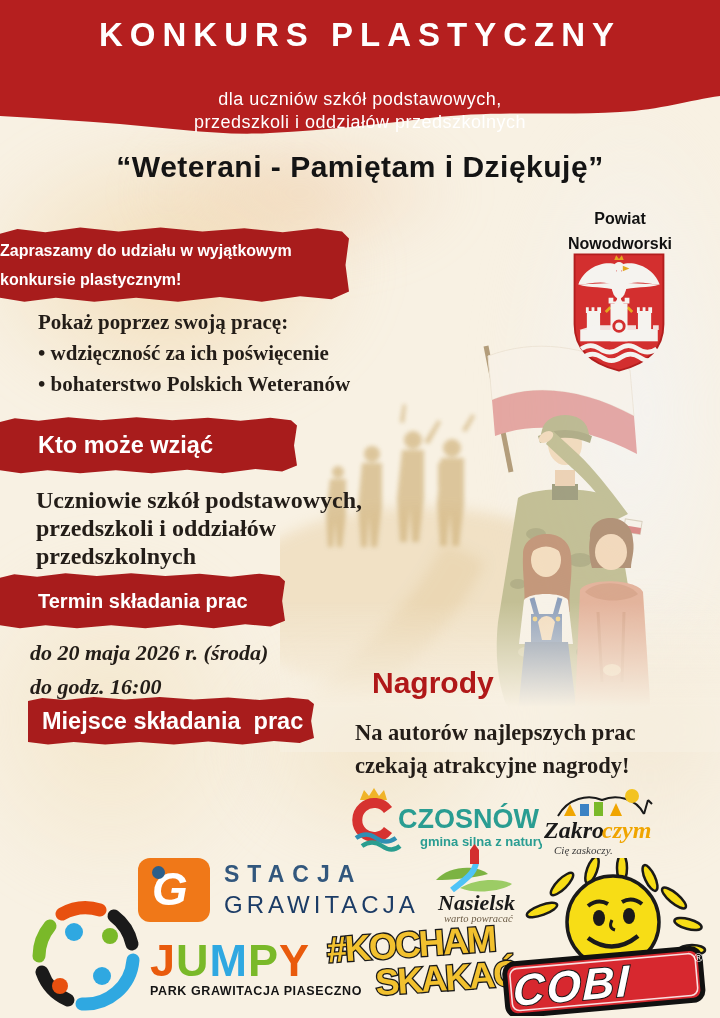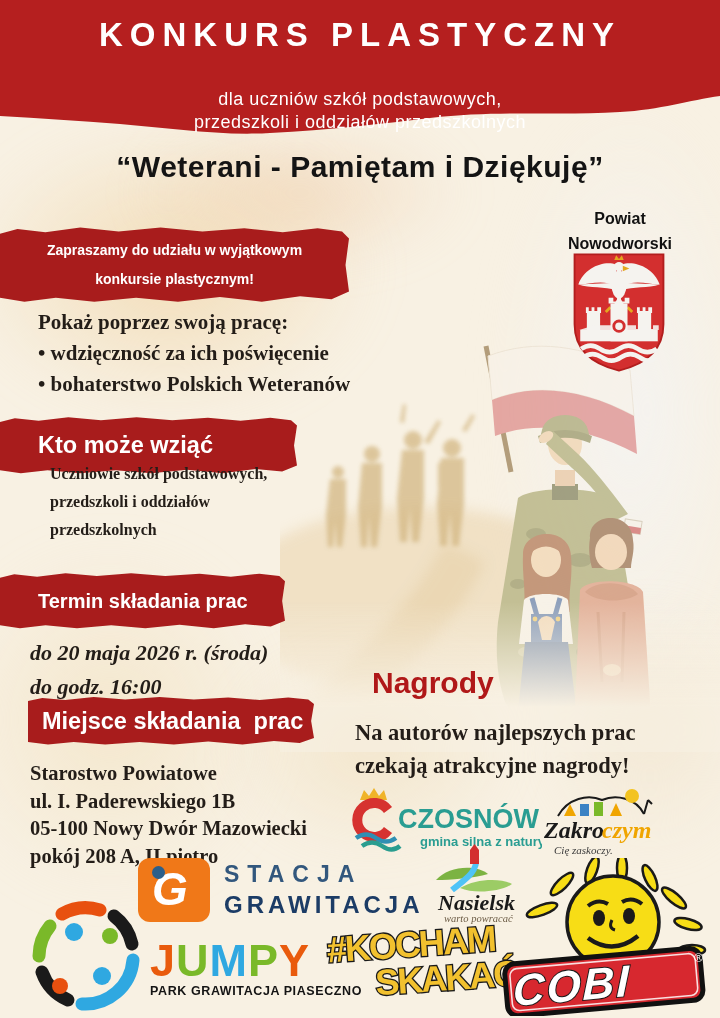--- a/index.html
+++ b/index.html
@@ -29,32 +29,32 @@
 
   
   .main-title{
     position:absolute; left:0; top:150px; width:720px; text-align:center; z-index:3;
     color:#141414; font-size:30px; font-weight:800; letter-spacing:.5px;
   }
 
   
   .banner{position:absolute; background:#a81c1c; z-index:3; color:#fff; font-weight:700;
     clip-path:polygon(0% 10%,5% 4%,13% 8%,23% 2%,34% 7%,46% 2%,58% 7%,70% 3%,81% 8%,91% 3%,98% 7%,100% 16%,99% 50%,100% 84%,95% 94%,86% 90%,75% 97%,63% 91%,51% 97%,39% 92%,27% 97%,16% 92%,7% 97%,0% 92%);}
-  .banner.invite{left:0; top:226px; width:349px; height:78px; text-align:center;
-    font-size:14px; line-height:29px; padding-top:10px; box-sizing:border-box;}
+  .banner.invite{left:0; top:226px; width:349px; height:78px; text-align:left;
+    font-size:16px; line-height:29px; padding-top:10px; box-sizing:border-box;}
   .banner.who{left:0; top:416px; width:297px; height:59px; font-size:23.5px; line-height:59px; padding-left:38px; box-sizing:border-box;}
   .banner.deadline{left:0; top:572px; width:285px; height:58px; font-size:20px; line-height:58px; padding-left:38px; box-sizing:border-box;}
   .banner.place{left:28px; top:696px; width:286px; height:50px; font-size:23.5px; line-height:50px; padding-left:14px; box-sizing:border-box; white-space:pre;}
 
   
   .serif{font-family:"Liberation Serif", serif; font-weight:700; color:#231d18; position:absolute; z-index:3;}
   .show-heading{left:38px; top:310px; font-size:21px;}
   .bullet-list{left:38px; top:338px; font-size:21px; line-height:31px; list-style:none; margin:0; padding:0;}
   .bullet-list li::before{content:"•  "; }
-  .who-text{left:36px; top:460px; font-size:16px; line-height:28px;margin-left:14px;}
+  .who-text{left:36px; top:486px; font-size:24px; line-height:28px;}
   .deadline-text{left:30px; top:636px; font-size:22px; line-height:34px;font-style:italic;}
   .address-text{left:30px; top:760px; font-size:20.5px; line-height:27.5px;}
   .prize-heading{position:absolute; left:372px; top:666px; z-index:3; color:#b01818; font-size:30px; font-weight:800;}
   .prize-text{left:355px; top:716px; font-size:22.5px; line-height:33px;}
 
   
   .crest-label{position:absolute; left:555px; top:206px; width:130px; z-index:3; text-align:center;
     color:#111; font-size:16px; font-weight:700; line-height:25px;}
   .crest-svg{position:absolute; left:567px; top:250px; z-index:3;}
 
@@ -64,21 +64,21 @@
   
   .logo{position:absolute; z-index:3;}
   .czosnow{left:350px; top:786px;}
   .zakroczym{left:540px; top:786px;}
   .nasielsk{left:418px; top:844px;}
   .stacja{left:138px; top:858px; display:flex; align-items:center; gap:14px;}
   .stacja-box{width:72px; height:64px; background:#f07818; border-radius:12px; position:relative;}
   .stacja-g{position:absolute; left:14px; top:4px; color:#fff; font-size:46px; font-weight:800; font-style:italic;}
   .stacja-dot{position:absolute; left:14px; top:8px; width:13px; height:13px; border-radius:50%; background:#2c5f8a;}
   .stacja-text .l1{color:#32577d; font-size:23px; font-weight:600; letter-spacing:8px;}
-  .stacja-text .l2{color:#1c3c66; font-size:24px; font-weight:700; letter-spacing:4px; margin-top:3px;}
+  .stacja-text .l2{color:#1c3c66; font-size:24px; font-weight:400; letter-spacing:4px; margin-top:3px;}
   .jumpy{left:30px; top:900px; display:flex; align-items:flex-start; gap:8px;}
   .jumpy-text{margin-top:40px;}
   .jumpy-word{font-size:45px; font-weight:800; letter-spacing:1px; line-height:42px;}
   .jumpy-word .c1,.jumpy-word .c5{color:#e95b0d;}
   .jumpy-word .c2,.jumpy-word .c4{color:#7ab929;}
   .jumpy-word .c3{color:#2fa8e1;}
   .jumpy-tag{color:#141414; font-size:12.5px; font-weight:700; letter-spacing:.6px; margin-top:2px;}
   .kocham{left:322px; top:916px;}
   .cobi{left:500px; top:858px;}
 </style>
@@ -245,26 +245,20 @@
     <div>przedszkolnych</div>
   </div>
 
   <div class="banner deadline">Termin składania prac</div>
   <div class="serif deadline-text">
     <div>do 20 maja 2026 r. (środa)</div>
     <div>do godz. 16:00</div>
   </div>
 
   <div class="banner place">Miejsce składania  prac</div>
-  <div class="serif address-text">
-    <div>Starostwo Powiatowe</div>
-    <div>ul. I. Paderewskiego 1B</div>
-    <div>05-100 Nowy Dwór Mazowiecki</div>
-    <div>pokój 208 A, II piętro</div>
-  </div>
 
   <div class="prize-heading">Nagrody</div>
   <div class="serif prize-text">
     <div>Na autorów najlepszych prac</div>
     <div>czekają atrakcyjne nagrody!</div>
   </div>
 
   <svg class="logo czosnow" width="192" height="66" viewBox="0 0 192 66">
     <path d="M10,14 l4,-10 5,6 5,-8 5,8 5,-6 3,10 Z" fill="#f0b429"></path>
     <path d="M38,24 A17,17 0 1 0 38,44" stroke="#d63230" stroke-width="10" fill="none"></path>

